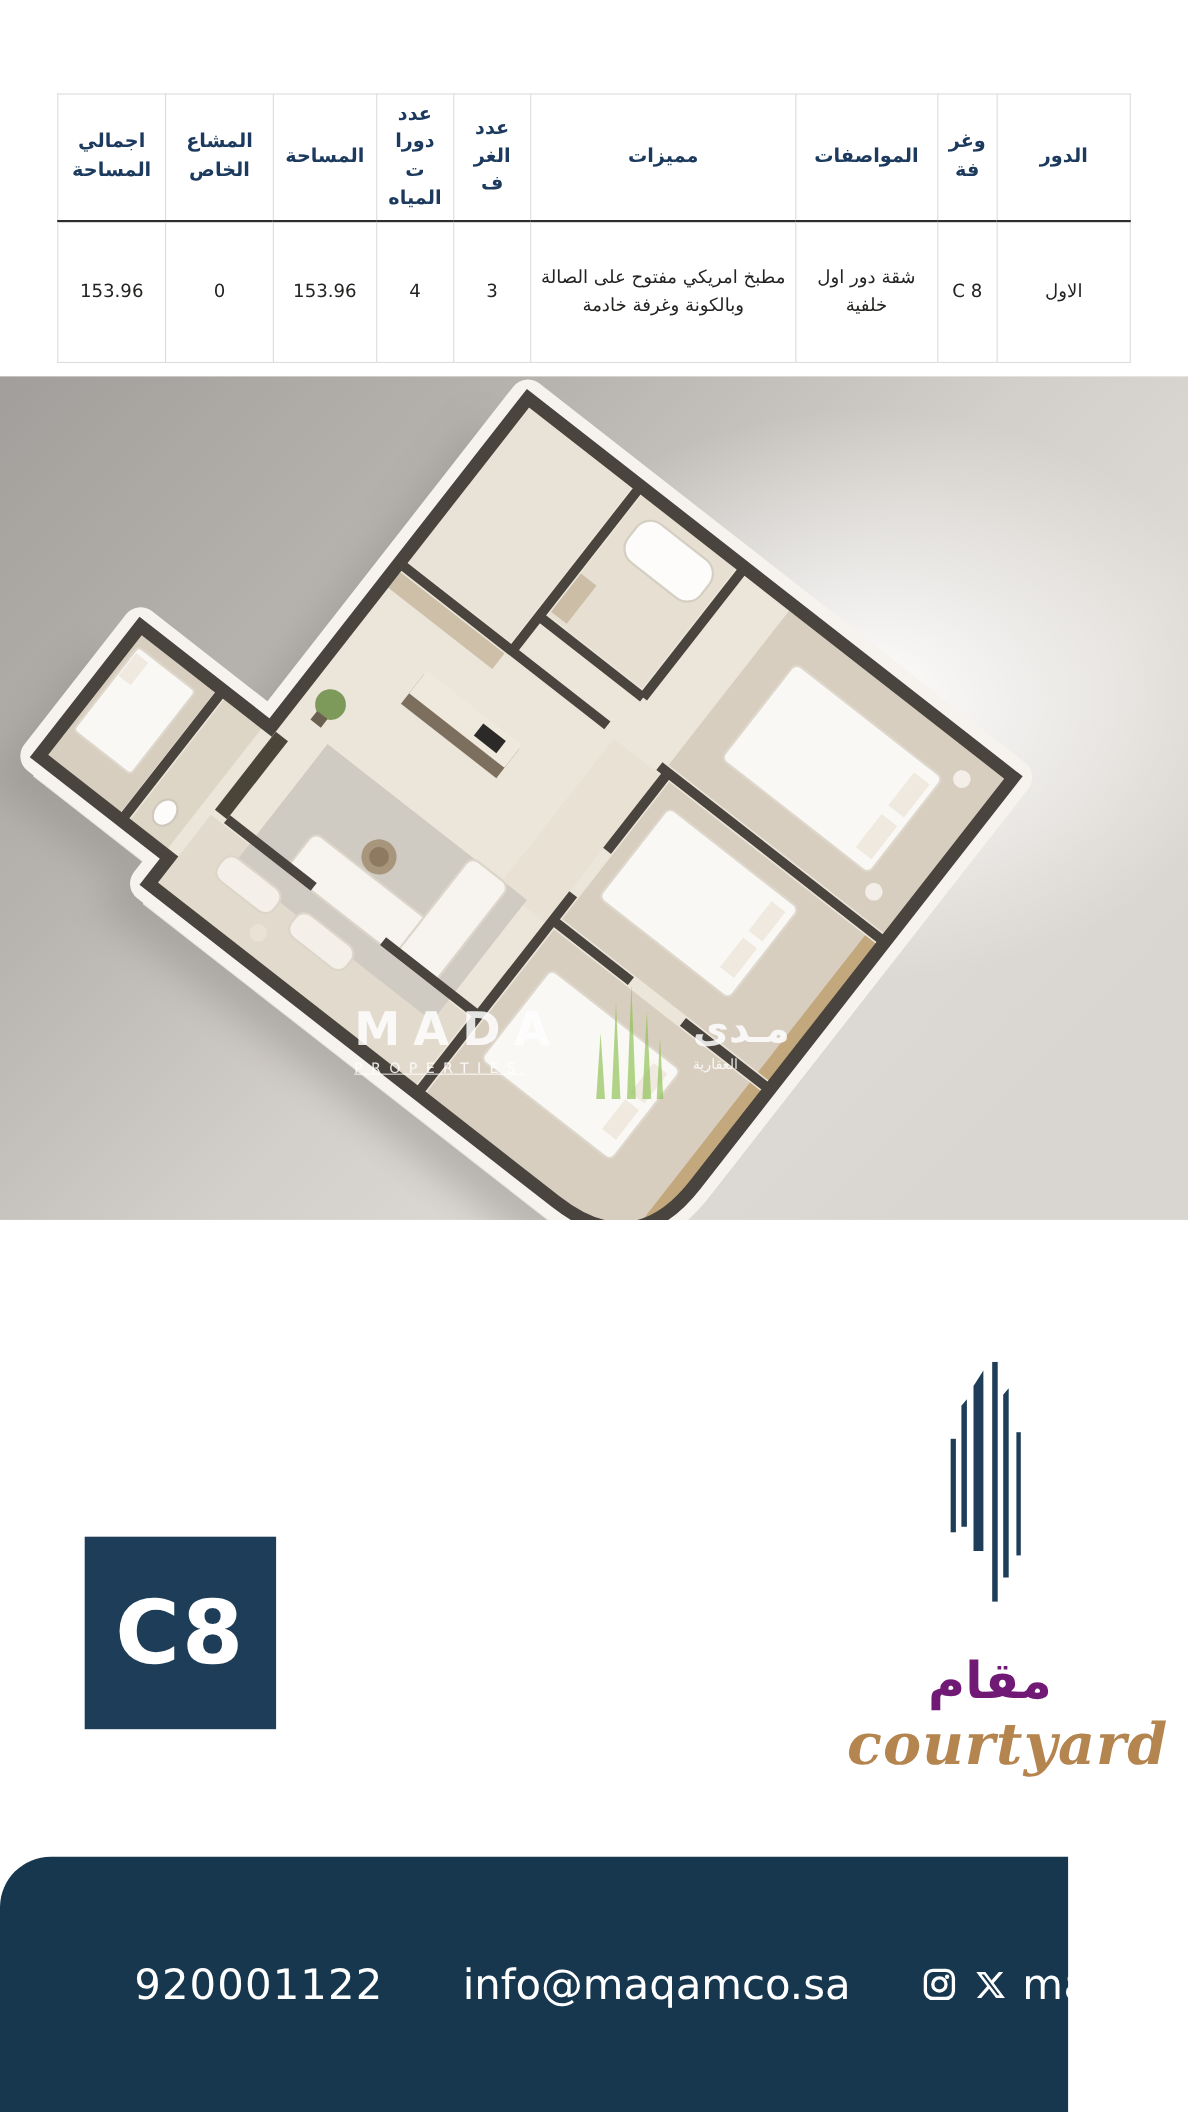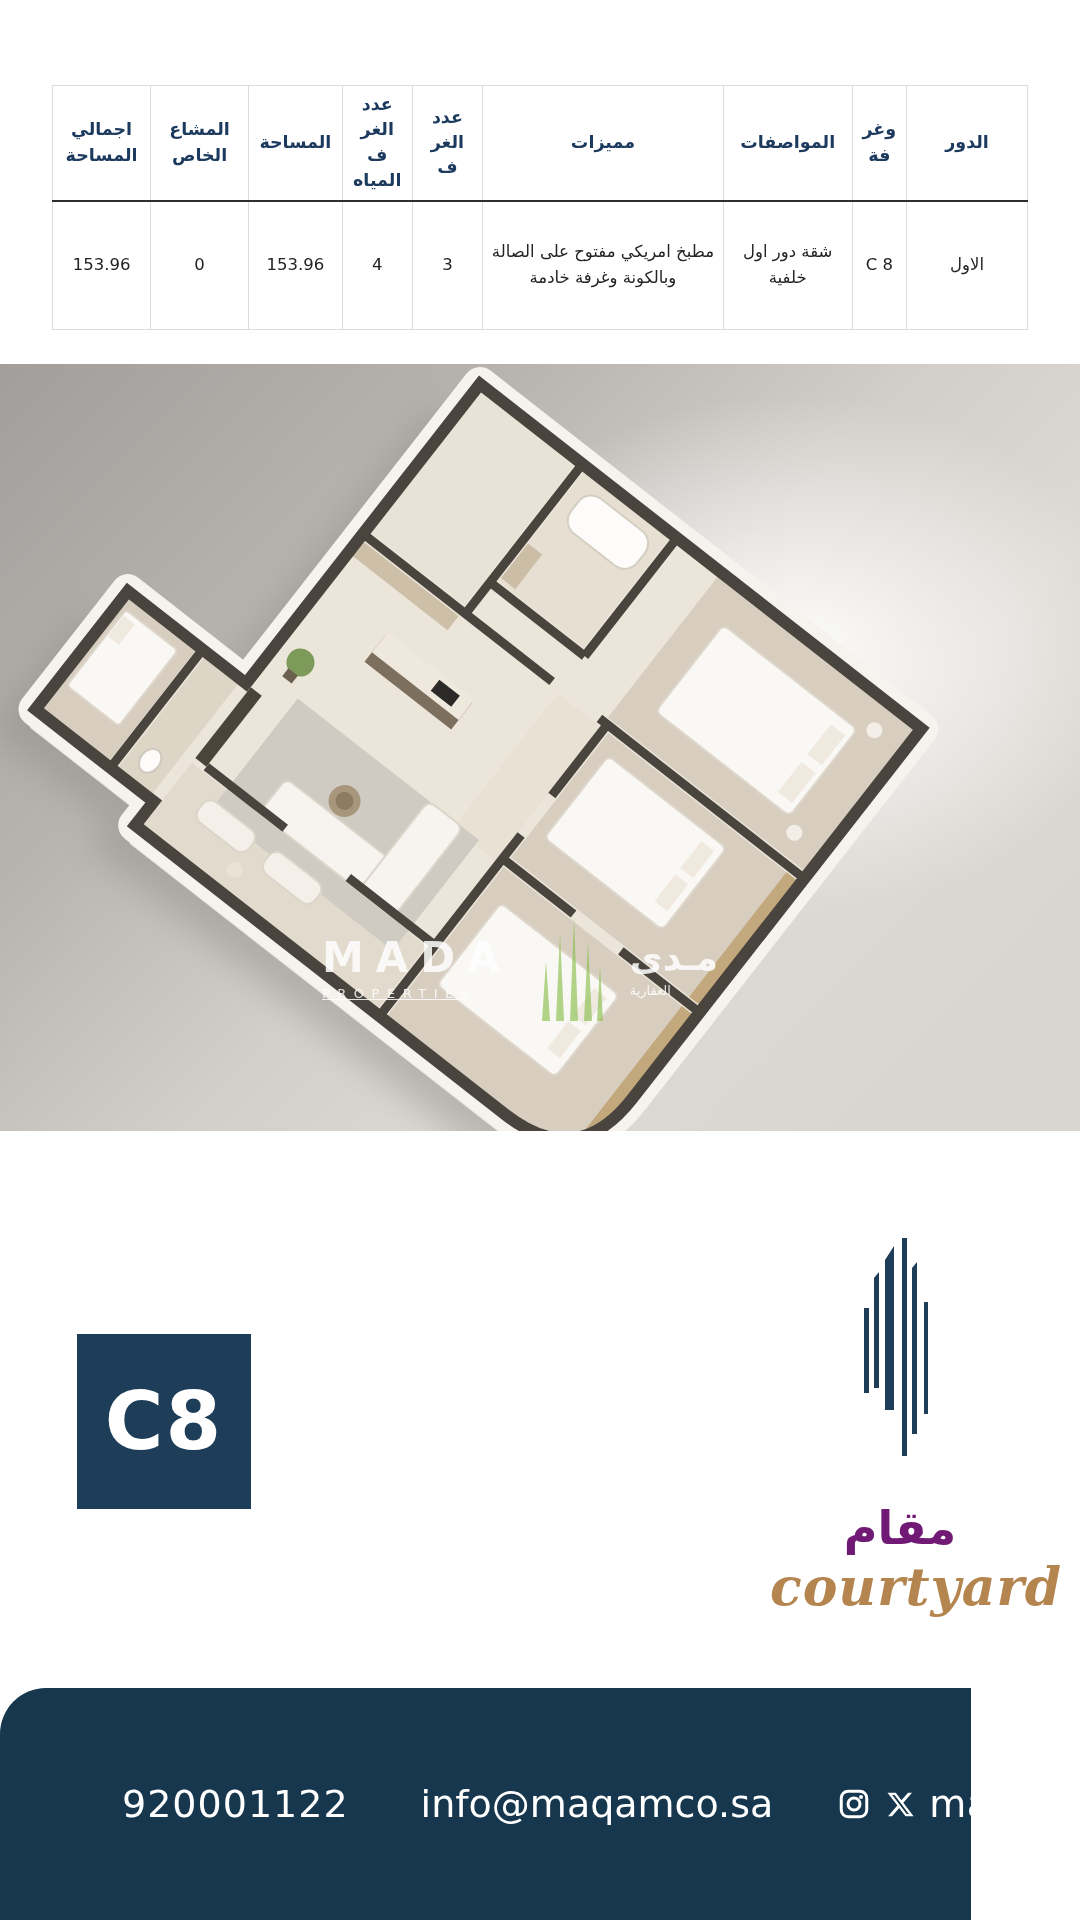--- a/index.html
+++ b/index.html
@@ -8,30 +8,30 @@
 
   
   .spec-table{position:absolute;left:52px;top:85px;width:976px;border-collapse:collapse;table-layout:fixed;}
   .spec-table th,.spec-table td{border-left:1px solid #dcdcdc;border-right:1px solid #dcdcdc;
     vertical-align:middle;text-align:center;padding:6px 8px;word-wrap:break-word;}
   .spec-table th{height:91px;font-size:17.5px;font-weight:bold;color:#1c3a5e;line-height:1.45;
     border-top:1px solid #dcdcdc;border-bottom:2px solid #2e2e2e;}
   .spec-table td{height:115px;font-size:16.5px;color:#232321;line-height:1.55;border-bottom:1px solid #dcdcdc;}
 
   
-  .plan-band{position:absolute;left:0;top:364px;width:1080px;height:929px;}
+  .plan-band{position:absolute;left:0;top:342px;width:1080px;height:929px;}
   .plan-band svg{display:block;}
   .watermark{position:absolute;left:322px;top:552px;display:flex;align-items:center;gap:24px;opacity:.85;}
   .wm-mada{color:#fff;font-size:42px;font-weight:600;letter-spacing:12px;line-height:1;}
   .wm-props{color:#fff;font-size:13px;letter-spacing:7.5px;margin-top:8px;line-height:1;text-decoration:underline;}
   .wm-ar{color:#fff;font-size:36px;font-weight:bold;line-height:1;}
   .wm-ar2{color:#fff;font-size:13px;letter-spacing:2px;margin-top:8px;line-height:1;}
 
   
-  .unit-badge{position:absolute;left:77px;top:1334px;width:174px;height:175px;background:#1e3d58;
+  .unit-badge{position:absolute;left:77px;top:1397px;width:174px;height:175px;background:#1e3d58;
     display:flex;align-items:center;justify-content:center;}
   .unit-badge span{color:#fff;font-size:80px;font-weight:bold;letter-spacing:2px;}
 
   
   .brand{position:absolute;left:770px;top:1238px;width:260px;text-align:center;}
   .brand .bars{display:block;margin:0 auto;}
   .brand-ar{color:#701a75;font-size:46px;font-weight:600;margin-top:22px;line-height:1;}
   .brand-sub{color:#b5854f;font-size:52px;font-style:italic;font-family:"DejaVu Serif",serif;
     margin-top:10px;line-height:1;letter-spacing:1px;font-weight:bold;}
 
@@ -61,21 +61,21 @@
         <col style="width:10.05%">
         <col style="width:10.05%">
     </colgroup>
     <tbody>
         <tr>
       <th>الدور</th>
       <th>وغرفة</th>
       <th>المواصفات</th>
       <th>مميزات</th>
       <th>عدد الغرف</th>
-      <th>عدد الغرف المياه</th>
+      <th>عدد دورات المياه</th>
       <th>المساحة</th>
       <th>المشاع الخاص</th>
       <th>اجمالي المساحة</th>
     </tr>
     <tr>
       <td>الاول</td>
       <td>C 8</td>
       <td>شقة دور اول خلفية</td>
       <td>مطبخ امريكي مفتوح على الصالة  وبالكونة وغرفة خادمة</td>
       <td>3</td>

